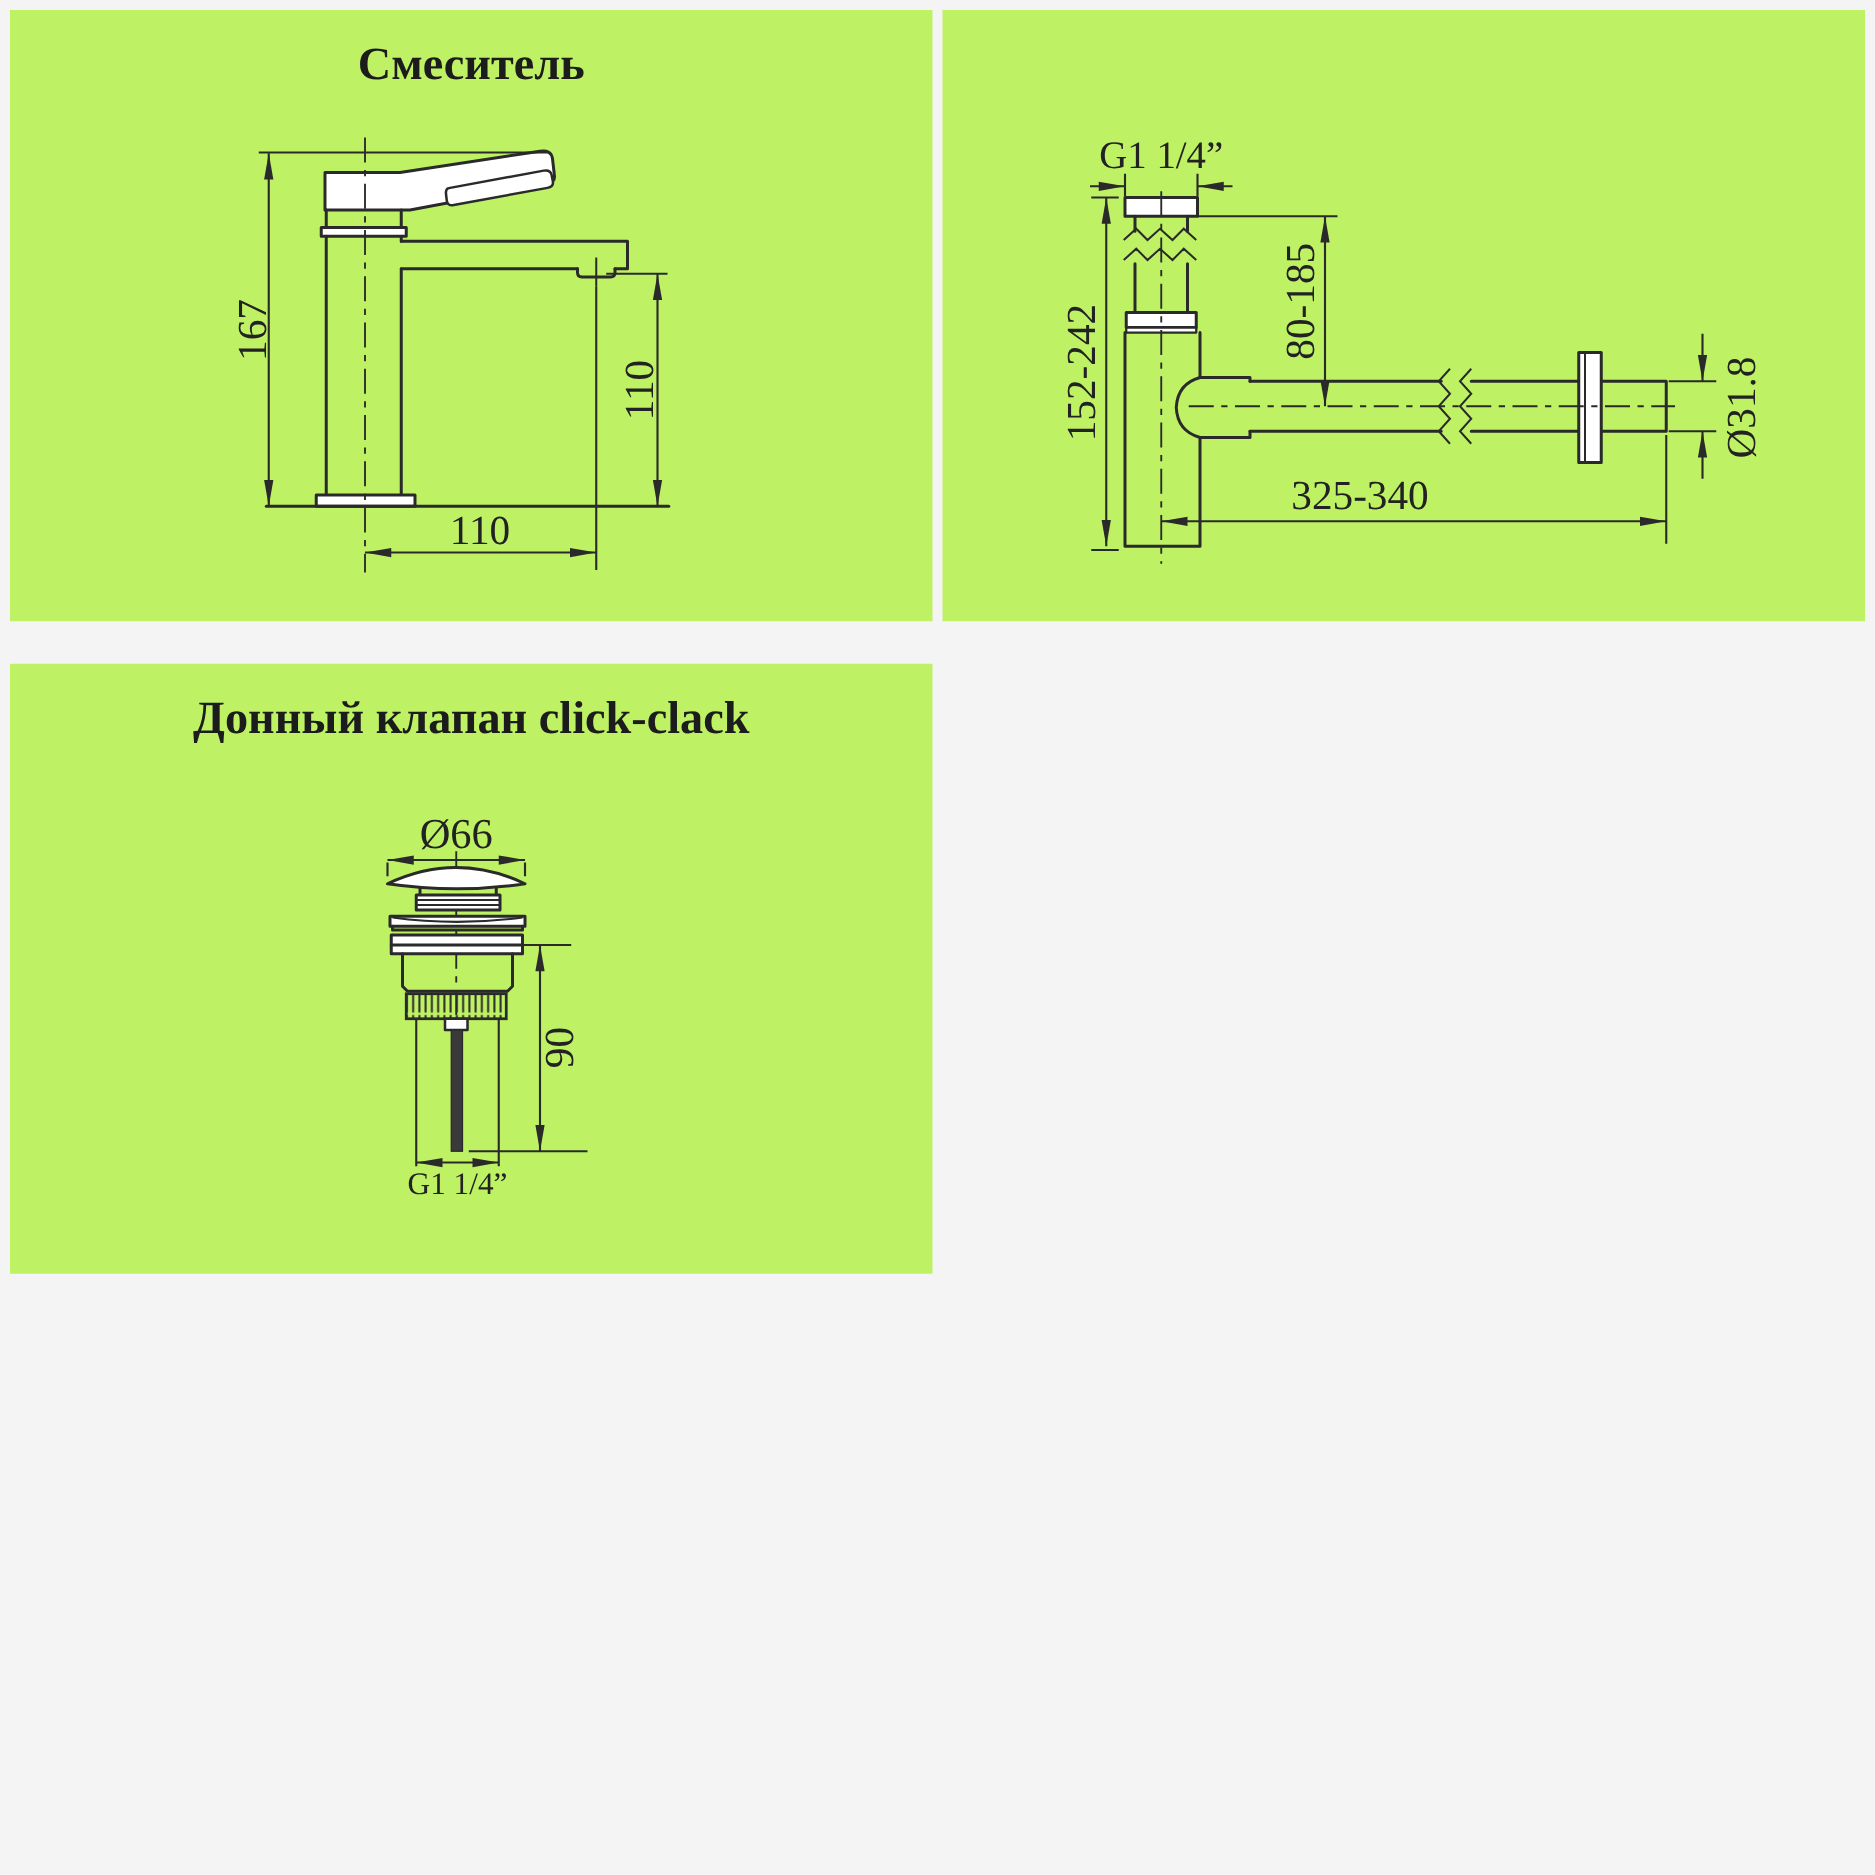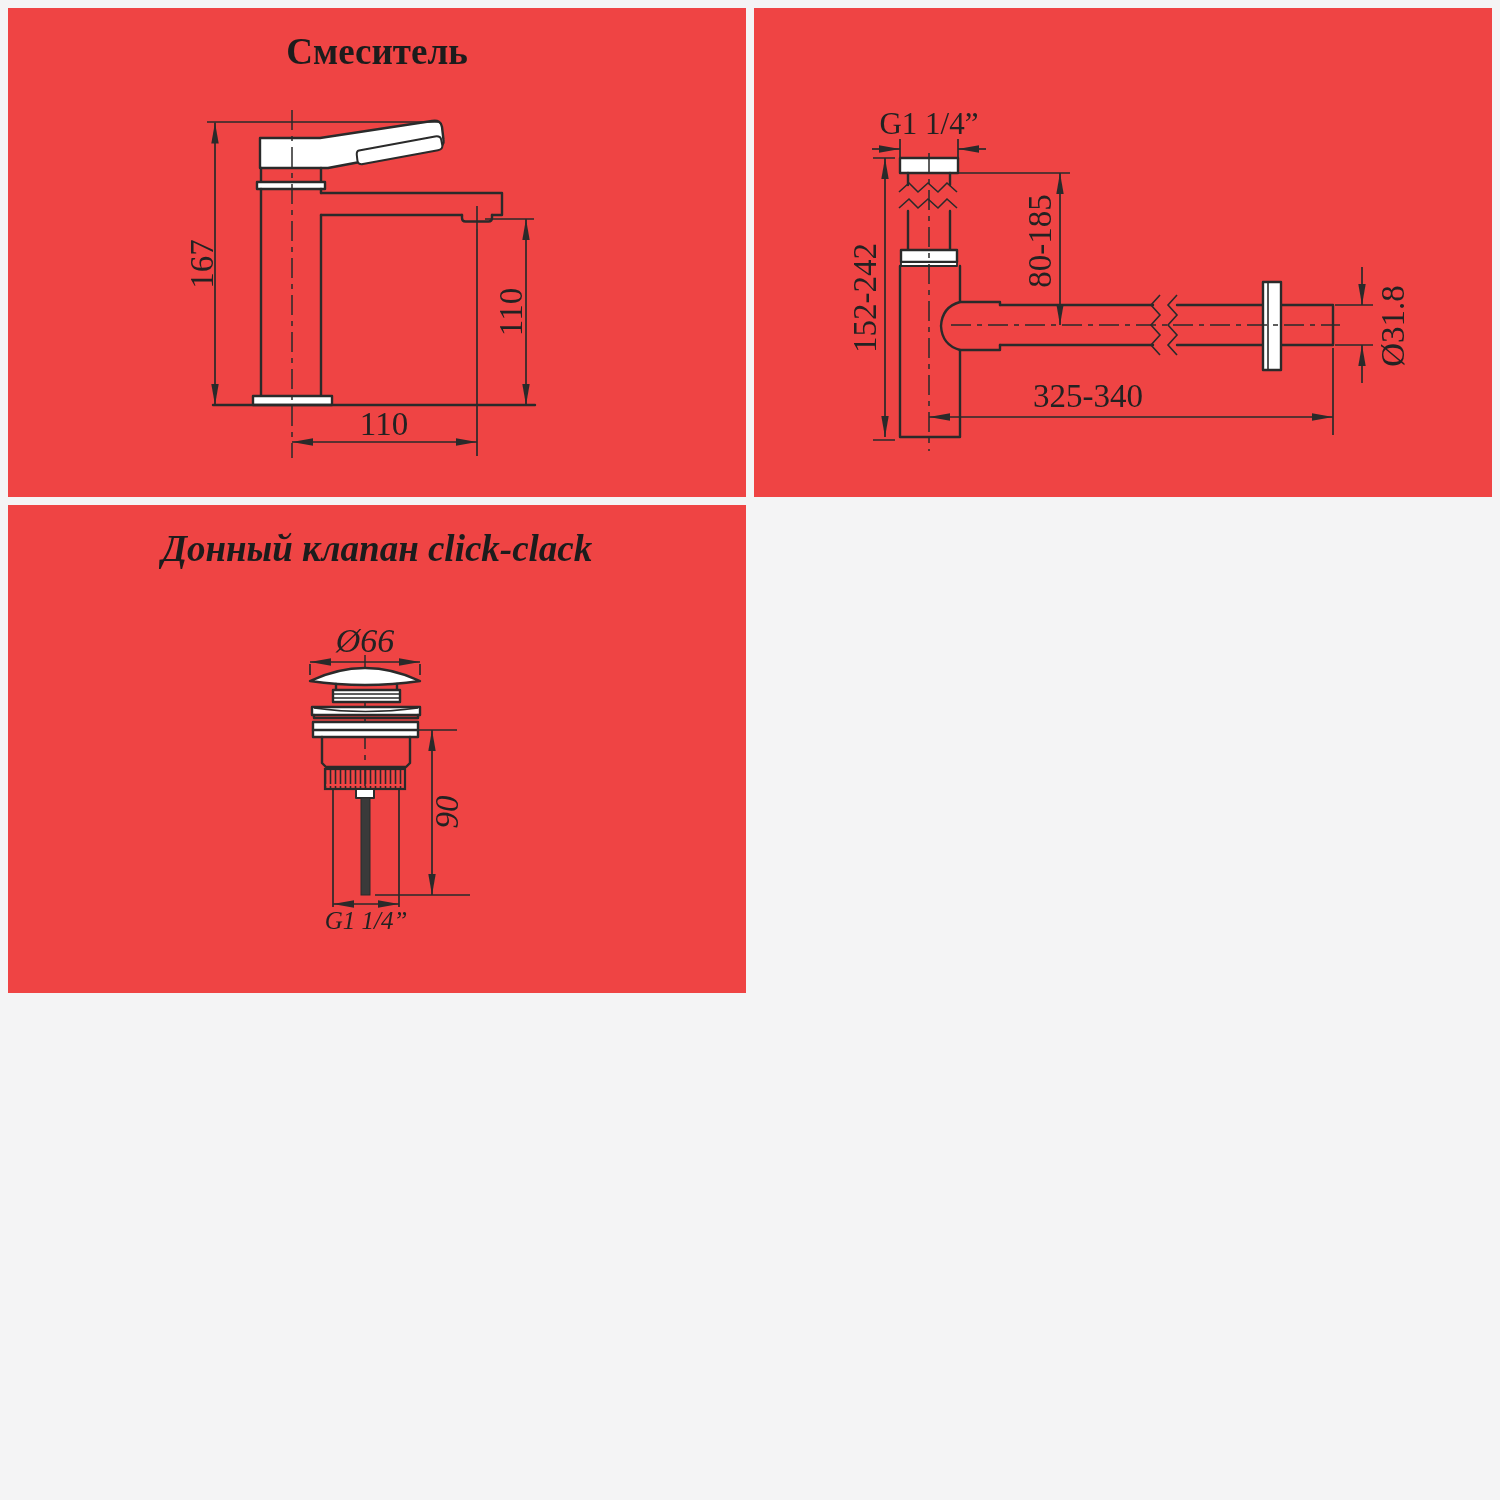--- a/index.html
+++ b/index.html
@@ -4,25 +4,25 @@
 <style>
   html,body{margin:0;padding:0;}
   body{
     width:1500px;height:1500px;
     background:#f4f4f5;
     font-family:"Liberation Serif","DejaVu Serif",serif;
     position:relative;
   }
   .panel{
     position:absolute;
-    background:#ef4444;
+    background:#bef264;
   }
   .panel-1{left:8px;top:8px;width:738px;height:489px;}
   .panel-2{left:754px;top:8px;width:738px;height:489px;}
-  .panel-3{left:8px;top:505px;width:738px;height:488px;font-style:italic;}
+  .panel-3{left:8px;top:531px;width:738px;height:488px;}
   .panel h2{
     margin:0;
     position:absolute;left:0;top:22px;width:100%;
     text-align:center;
     font-size:37px;font-weight:700;color:#1c1c1c;
     font-family:"Liberation Serif","DejaVu Serif",serif;
   }
   .panel svg{position:absolute;left:0;top:0;}
   svg text{
     font-family:"Liberation Serif","DejaVu Serif",serif;

